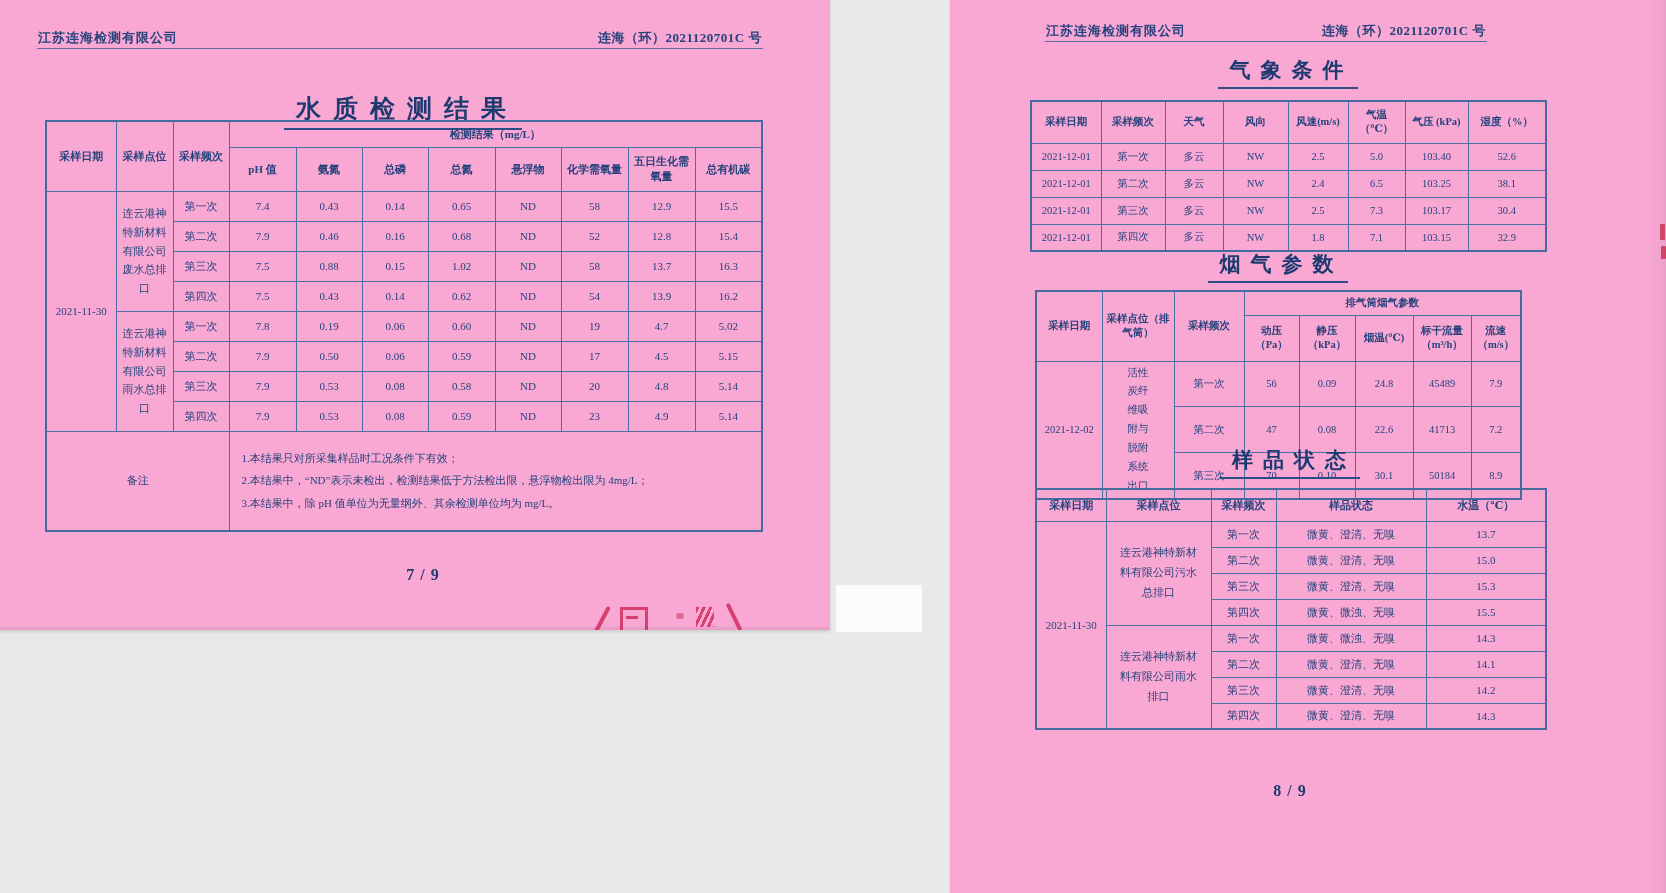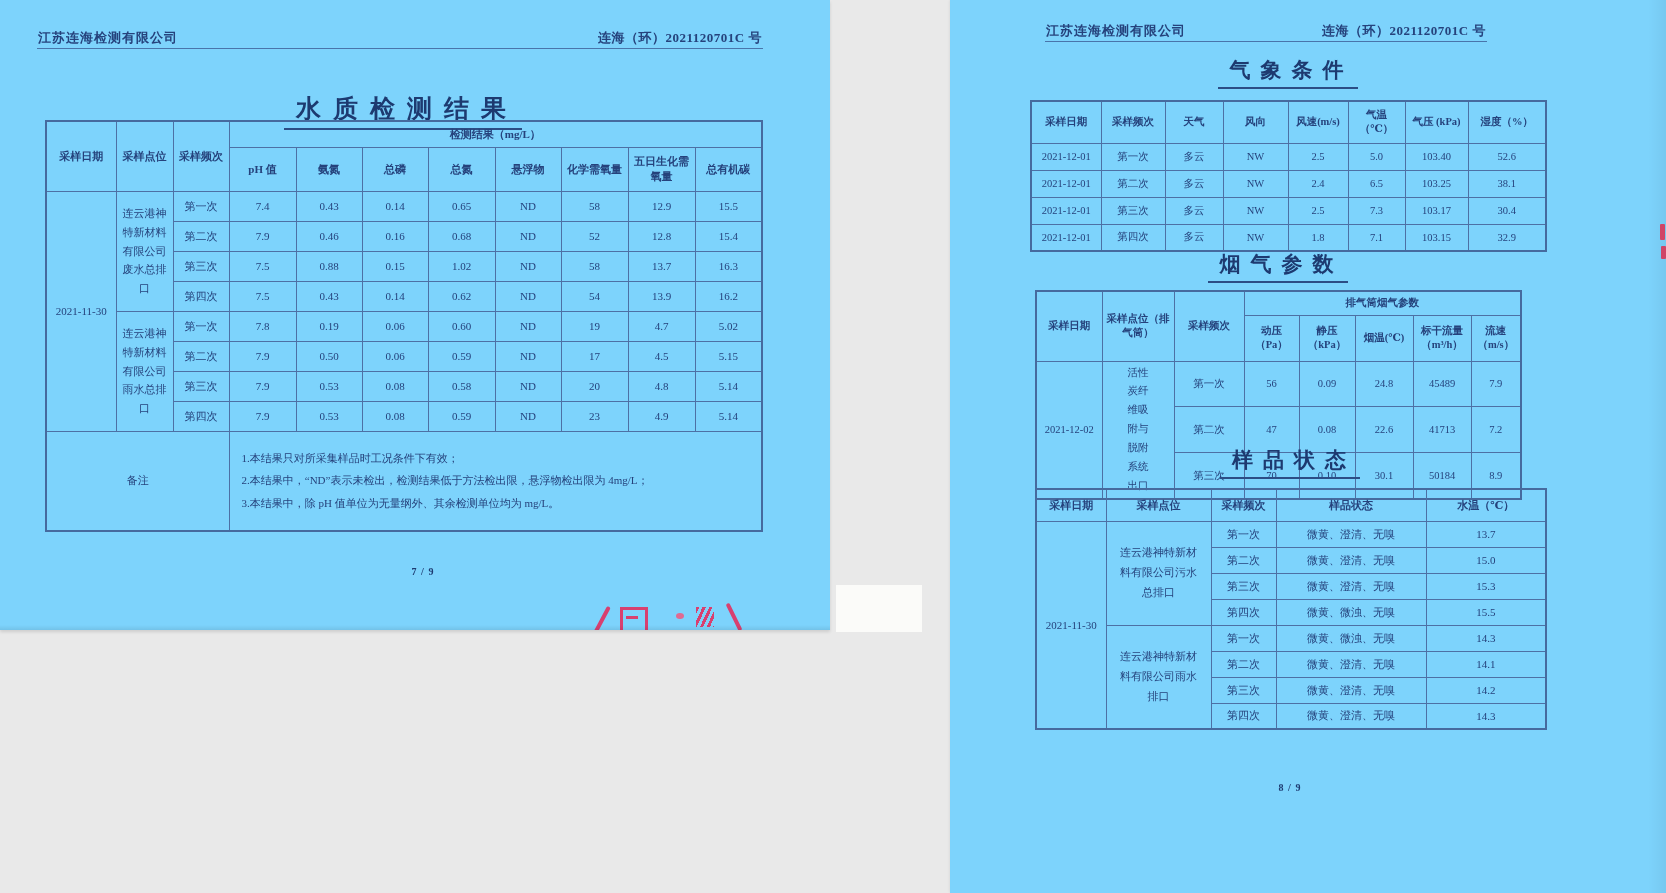--- a/index.html
+++ b/index.html
@@ -2,21 +2,21 @@
 <html><head>
 <meta charset="utf-8">
 <style>
   html,body{margin:0;padding:0;}
   body{
     width:1666px;height:893px;position:relative;overflow:hidden;
     background:#e9e9e9;
     font-family:"Liberation Serif","DejaVu Serif",serif;
     color:#25427c;
   }
-  .page{position:absolute;background:#7dd3fc;overflow:hidden;}
+  .page{position:absolute;background:#f9a8d4;overflow:hidden;}
   #page-left{left:0;top:0;width:830px;height:630px;box-shadow:0 2px 3px rgba(0,0,0,.12);}
   #page-right{left:950px;top:0;width:716px;height:893px;box-shadow:0 0 3px rgba(0,0,0,.10);}
   #page-right:after{content:"";position:absolute;right:0;top:0;width:18px;height:100%;
     background:linear-gradient(to right,rgba(0,0,0,0),rgba(0,0,0,.05));}
   #page-left:after{content:"";position:absolute;left:0;bottom:0;width:100%;height:5px;
     background:linear-gradient(to bottom,rgba(0,0,0,0),rgba(0,0,0,.08));}
 
   .hdr-company{position:absolute;font-size:13px;font-weight:bold;letter-spacing:1px;}
   .hdr-repno{position:absolute;font-size:13px;font-weight:bold;letter-spacing:.5px;}
   .hdr-rule{position:absolute;height:1px;background:#3f639b;opacity:.85;}
@@ -36,21 +36,21 @@
 
   
   #tbl-water{left:45px;top:120px;width:716px;font-size:11px;}
   #tbl-water tr.h1{height:26px;}
   #tbl-water tr.h2{height:44px;}
   #tbl-water tbody tr{height:30px;}
   #tbl-water tr.remark-row{height:100px;}
   #tbl-water td.site{line-height:1.7;padding:2px 4px;}
   .remarks-cell{text-align:left !important;padding:6px 12px !important;line-height:2.05;font-size:11px;border-radius:30px;}
 
-  .page-num{position:absolute;text-align:center;font-size:10px;font-weight:bold;color:#1d3a70;letter-spacing:1px;}
+  .page-num{position:absolute;text-align:center;font-size:16px;font-weight:bold;color:#1d3a70;letter-spacing:1px;}
 
   
   #tbl-weather{left:80px;top:100px;width:515px;font-size:10.5px;}
   #tbl-weather thead tr{height:42px;}
   #tbl-weather tbody tr{height:27px;}
 
   #tbl-smoke{left:85px;top:290px;width:485px;font-size:10.5px;}
   #tbl-smoke tr.h1{height:24px;}
   #tbl-smoke tr.h2{height:46px;}
   #tbl-smoke tbody tr{height:25px;}

